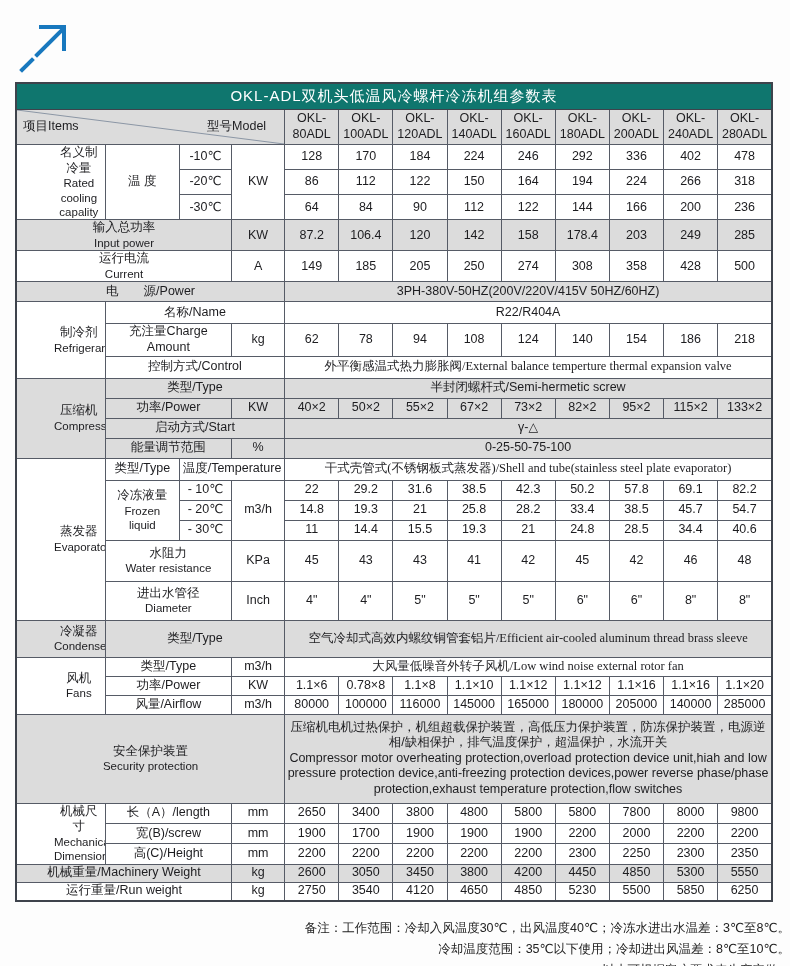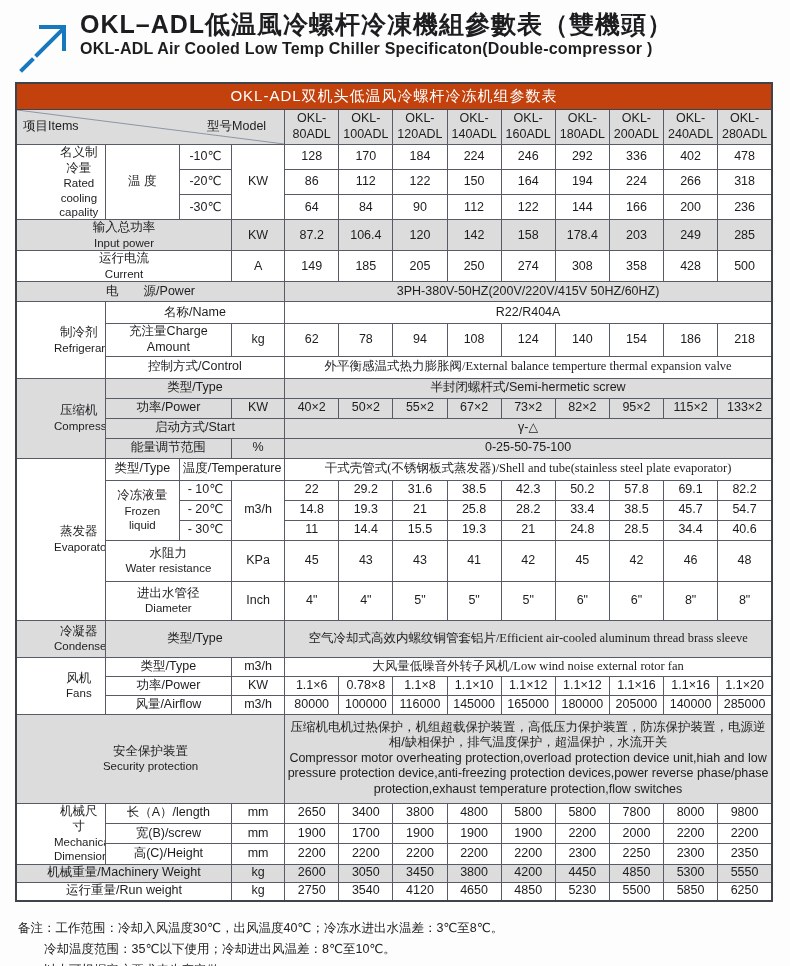--- a/index.html
+++ b/index.html
@@ -28,41 +28,37 @@
   .merged{font-size:11.5px;font-family:Liberation Serif, serif;}
   .diag{position:relative;}
   .diag svg{position:absolute;left:0;top:0;width:100%;height:100%;}
   .items-label{position:absolute;left:6px;top:50%;transform:translateY(-50%);font-size:12.5px;}
   .model-label{position:absolute;right:18px;top:50%;transform:translateY(-50%);font-size:12.5px;}
   .sec-label{line-height:1.4;}
   .sec-text{text-align:left;padding:3px 7px;font-size:11.5px;line-height:1.5;}
 
   
   .notes{margin:16px 0 0 18px;font-size:12.5px;line-height:1.7;color:#222;}
-  .note-line{white-space:nowrap;}
+  .note-line{white-space:nowrap;text-align:right;}
   .indent{padding-left:26px;}
 </style>
 </head>
 <body>
 
 <div class="page">
 
   <div class="doc-header">
     <svg class="logo" width="58" height="56" viewBox="0 0 58 56">
       <g fill="none" stroke-width="4" stroke-linecap="square" style="stroke: rgb(24, 120, 190);">
         <line x1="8" y1="52" x2="18" y2="42"></line>
         <line x1="23" y1="37" x2="49" y2="11"></line>
         <line x1="27" y1="9" x2="50" y2="9"></line>
         <line x1="50" y1="9" x2="50" y2="31"></line>
       </g>
     </svg>
-    <div class="titles">
-      <div class="title-zh">OKL–ADL低温風冷螺杆冷凍機組參數表（雙機頭）</div>
-      <div class="title-en">OKL-ADL Air Cooled Low Temp Chiller Specificaton(Double-compressor )</div>
-    </div>
   </div>
 
   <table class="spec">
     <colgroup>
       <col style="width:89px">
         <col style="width:74px">
         <col style="width:52px">
         <col style="width:53px">
       <col style="width:54px">
         <col style="width:54px">
@@ -70,21 +66,21 @@
         <col style="width:54px">
       <col style="width:54px">
         <col style="width:54px">
         <col style="width:54px">
         <col style="width:54px">
         <col style="width:54px">
     </colgroup>
 
     <tbody>
         <tr class="banner-row">
-      <td colspan="13" style="background-color: #c2410c;">OKL-ADL双机头低温风冷螺杆冷冻机组参数表</td>
+      <td colspan="13" style="background-color: #0f766e;">OKL-ADL双机头低温风冷螺杆冷冻机组参数表</td>
     </tr>
 
     <tr class="gray h34">
       <td colspan="4" class="diag">
         <svg viewBox="0 0 100 100" preserveAspectRatio="none">
           <line x1="0" y1="0" x2="100" y2="100" stroke-width="1" vector-effect="non-scaling-stroke" style="stroke: rgb(139, 150, 165);"></line>
         </svg>
         <span class="items-label">项目Items</span>
         <span class="model-label">型号Model</span>
       </td>

